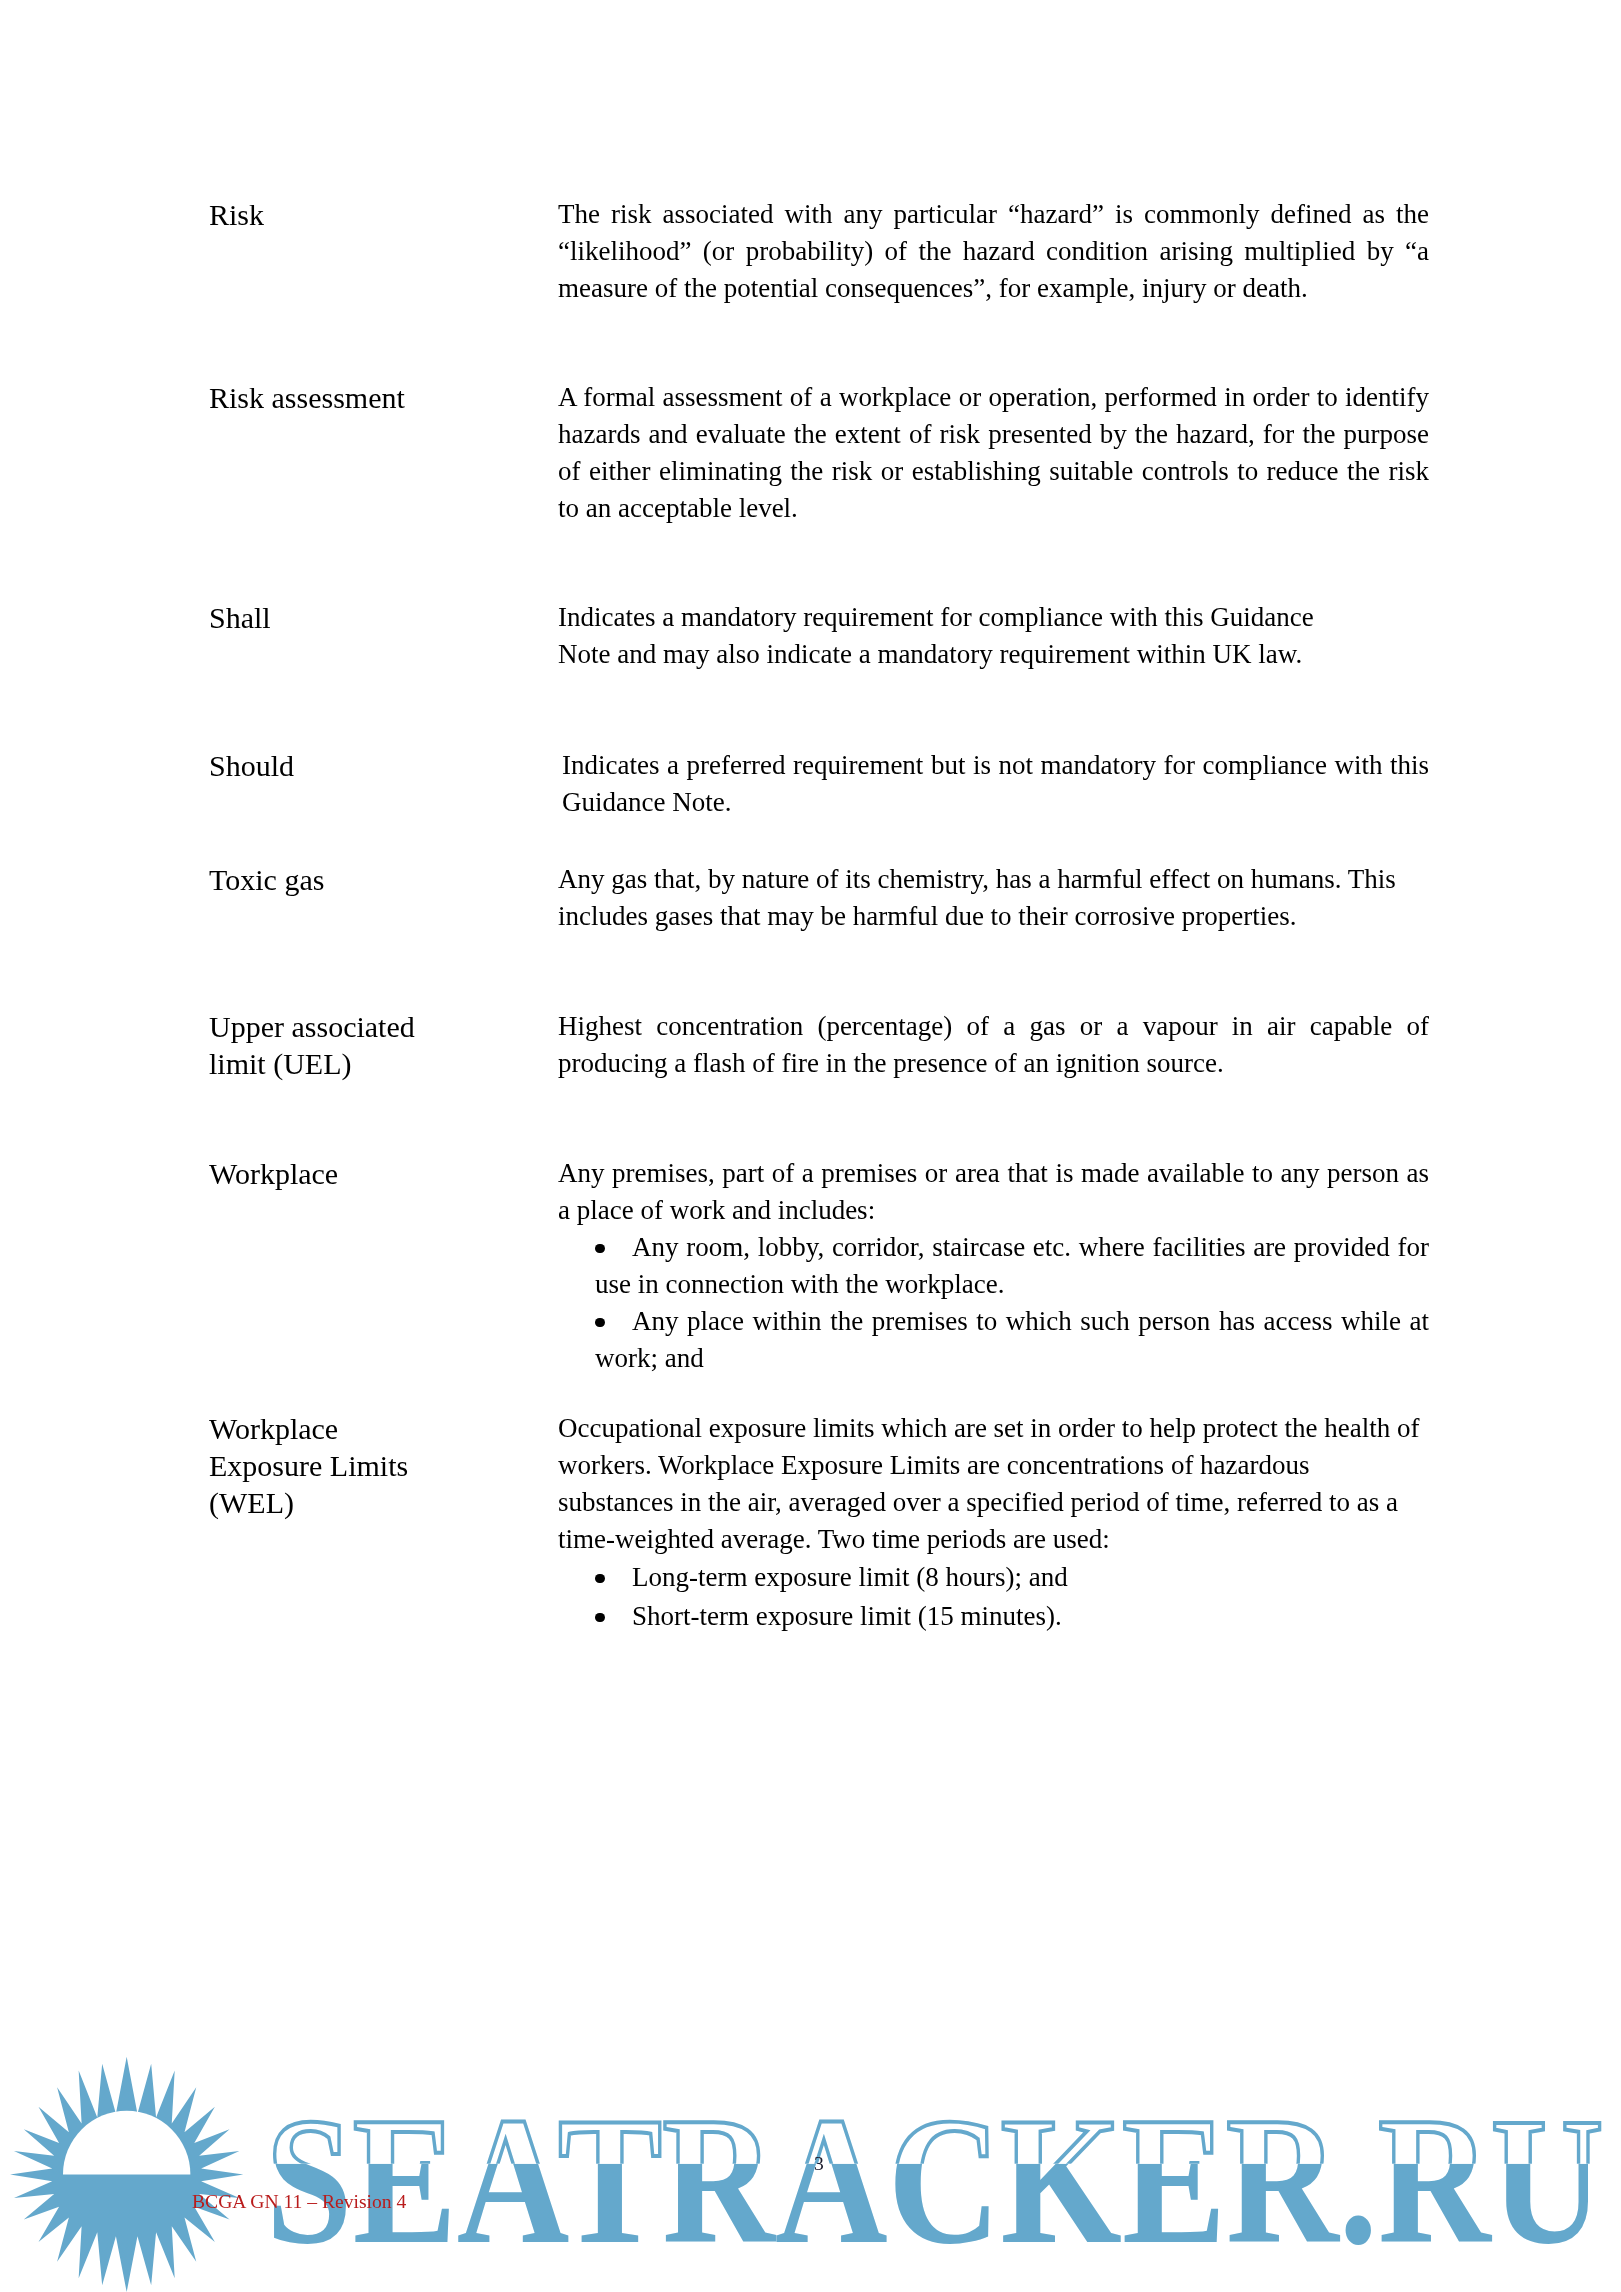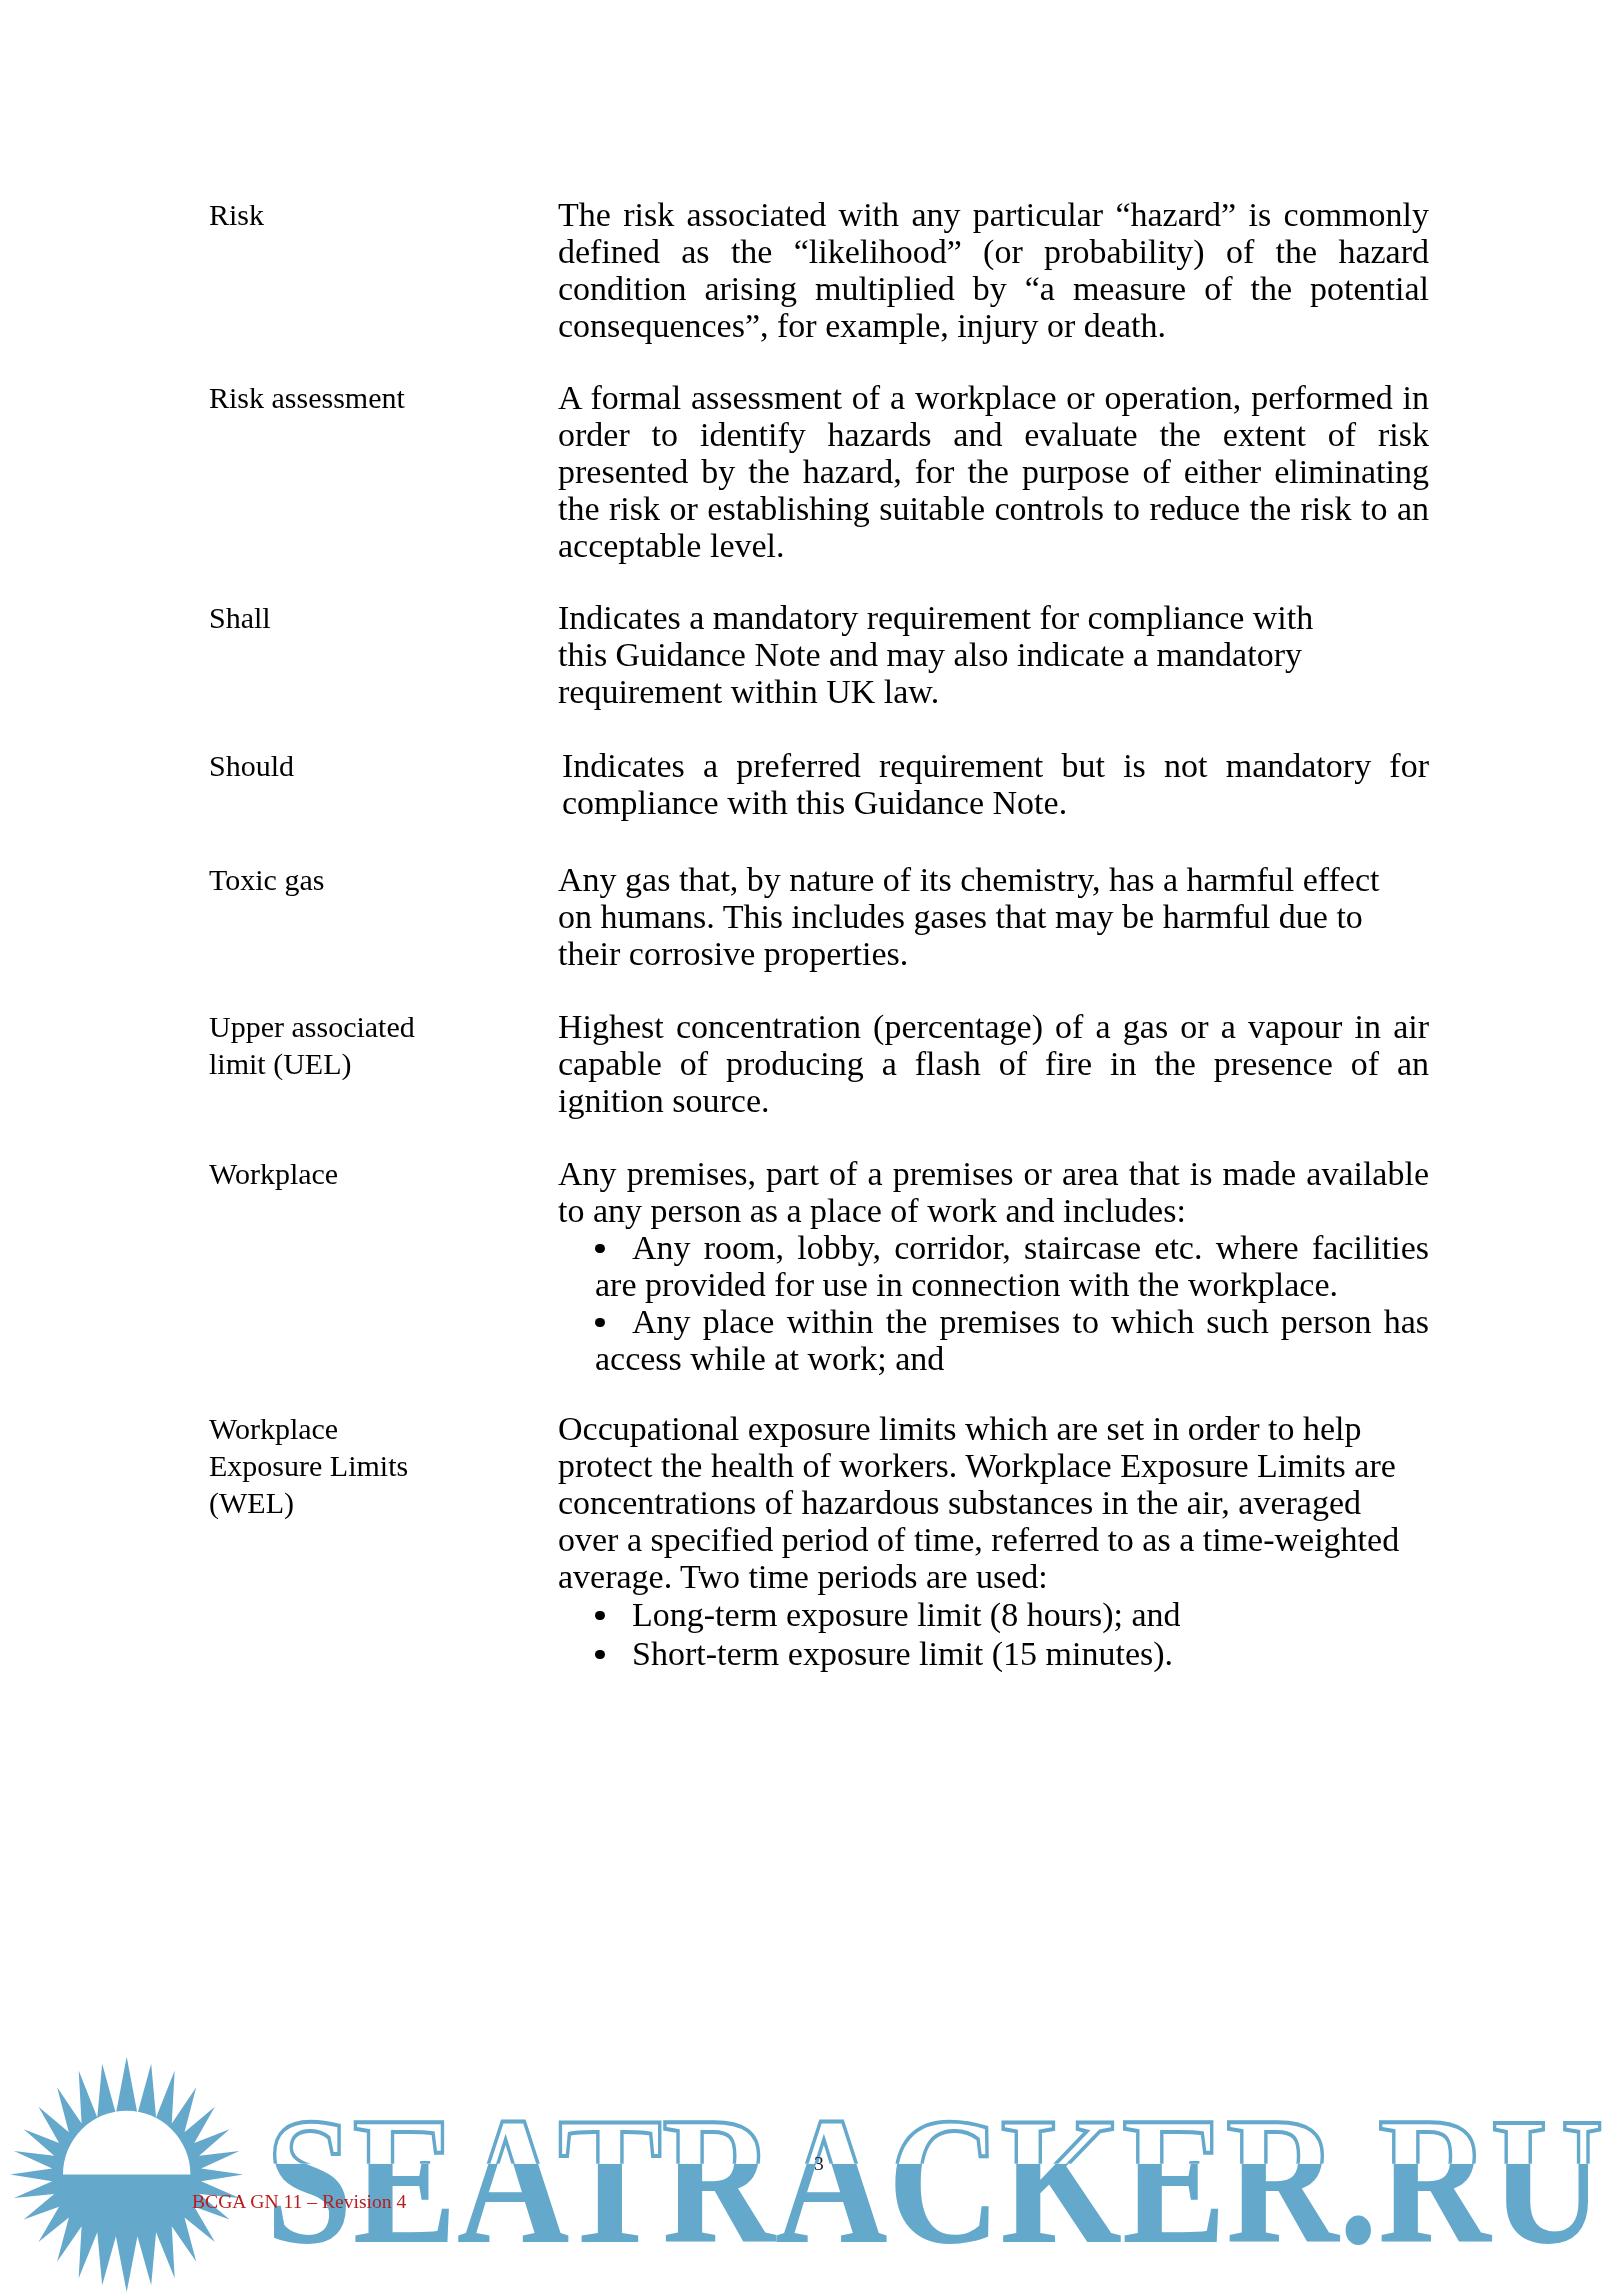--- a/index.html
+++ b/index.html
@@ -32,21 +32,21 @@
     left: 201px;
     width: 323px;
     font-size: 30px;
     line-height: 37px;
     white-space: pre-line;
   }
   .def {
     position: absolute;
     left: 550px;
     width: 871px;
-    font-size: 34px;
+    font-size: 27px;
     line-height: 37px;
   }
   .def.shifted { left: 554px; width: 867px; }
   .def p {
     margin: 0;
   }
   .justify { text-align: justify; text-align-last: left; }
   .left { text-align: left; }
   ul.bullets {
     list-style: none;

